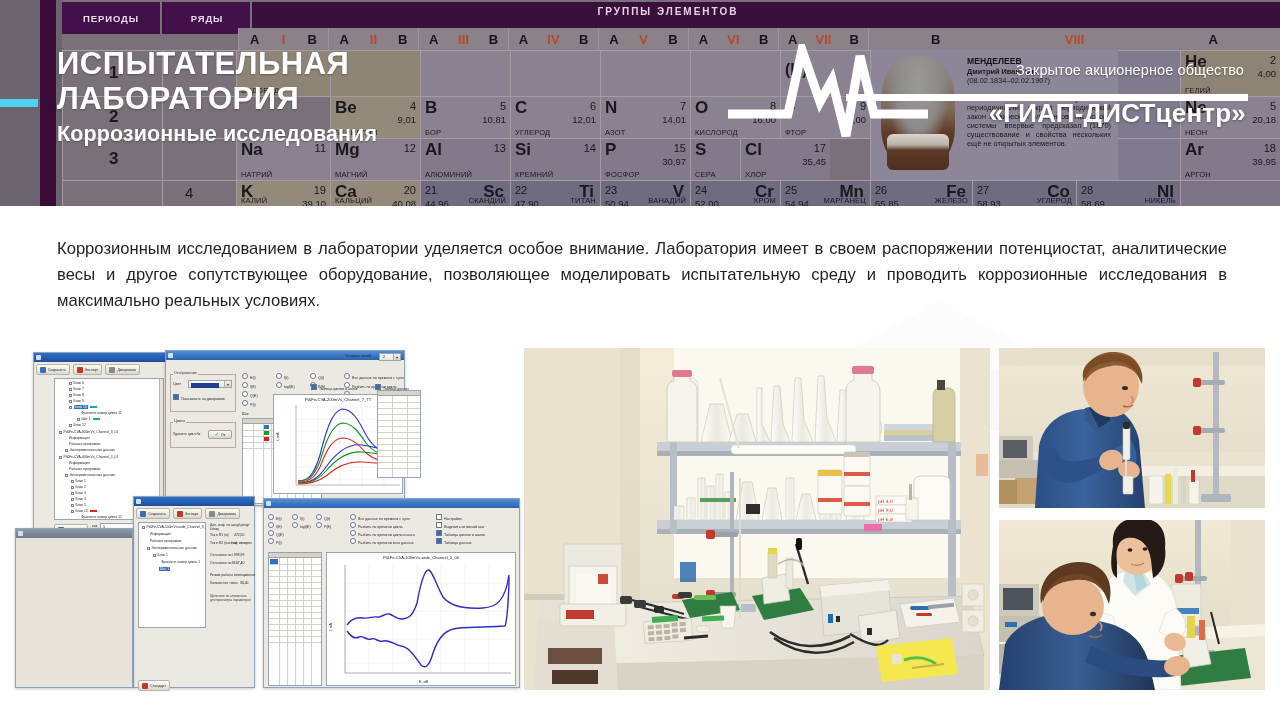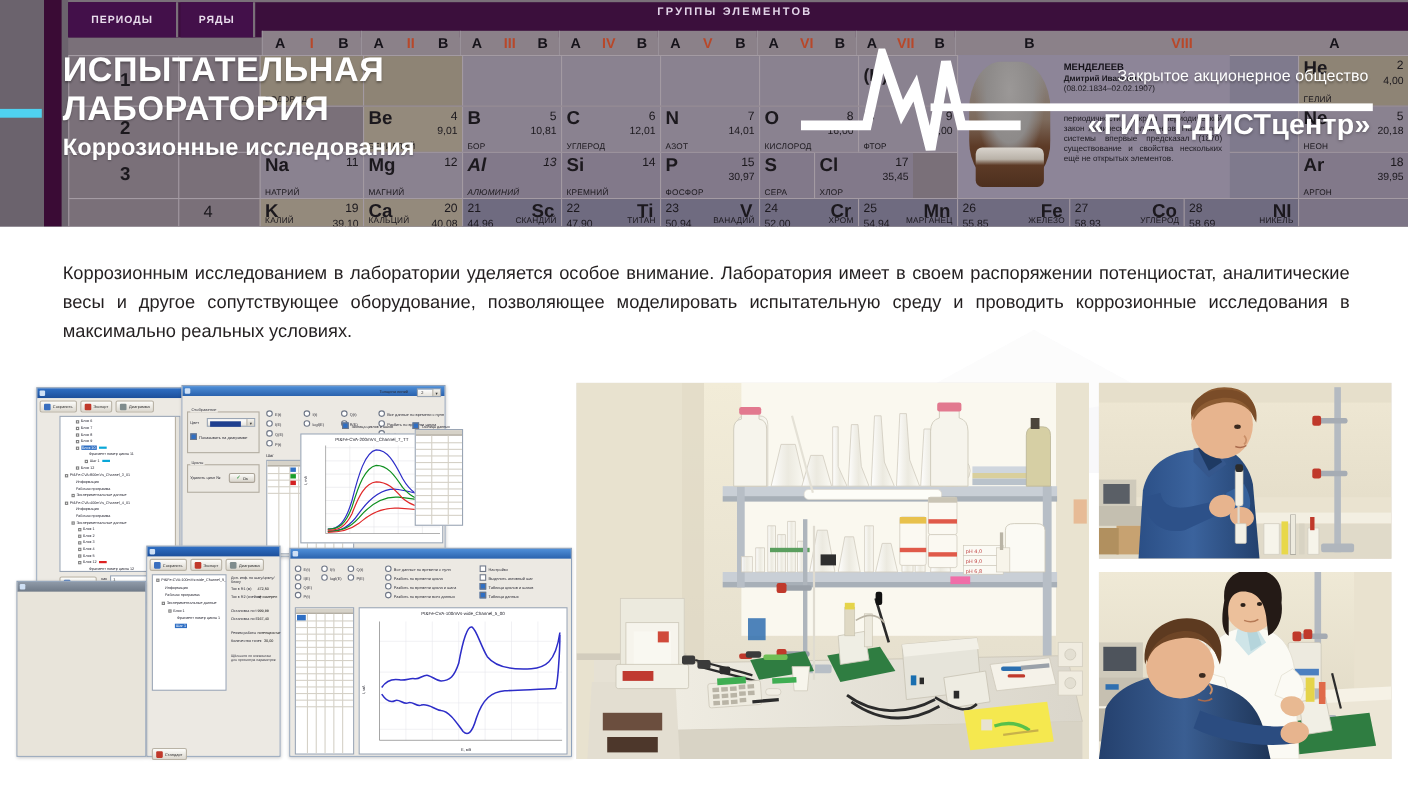--- a/index.html
+++ b/index.html
@@ -200,21 +200,21 @@
 <div id="slide">
 
   <div class="header">
     <div class="pt-wrap">
       <div class="pt-left-gutter"></div>
       <div class="pt-darkstripe"></div>
       <div class="pt-body"></div>
 
       <div class="pt-topbar"></div>
       <div class="pt-label" style="left:62px;width:100px;">ПЕРИОДЫ</div>
-      <div class="pt-label" style="left:164px;width:68px;">РЯДЫ</div>
+      <div class="pt-label" style="left:164px;width:88px;">РЯДЫ</div>
       <div class="pt-groups-title">ГРУППЫ  ЭЛЕМЕНТОВ</div>
 
       <div class="pt-colhdr" style="left:238px;width:90px;">
         <span>A</span>
         <span class="rom">I</span>
         <span>B</span>
       </div>
       <div class="pt-colhdr" style="left:328px;width:90px;">
         <span>A</span>
         <span class="rom">II</span>
@@ -334,21 +334,21 @@
         <div class="cell tint-c" style="left:174px;width:94px;">
           <div class="sym">Na</div>
           <div class="num">11</div>
           <div class="nm">НАТРИЙ</div>
         </div>
         <div class="cell tint-c" style="left:268px;width:90px;">
           <div class="sym">Mg</div>
           <div class="num">12</div>
           <div class="nm">МАГНИЙ</div>
         </div>
-        <div class="cell tint-f" style="left:358px;width:90px;font-style:italic;">
+        <div class="cell tint-f" style="left:358px;width:90px;">
           <div class="sym">Al</div>
           <div class="num">13</div>
           <div class="nm">АЛЮМИНИЙ</div>
         </div>
         <div class="cell tint-f" style="left:448px;width:90px;">
           <div class="sym">Si</div>
           <div class="num">14</div>
           <div class="nm">КРЕМНИЙ</div>
         </div>
         <div class="cell tint-f" style="left:538px;width:90px;">

